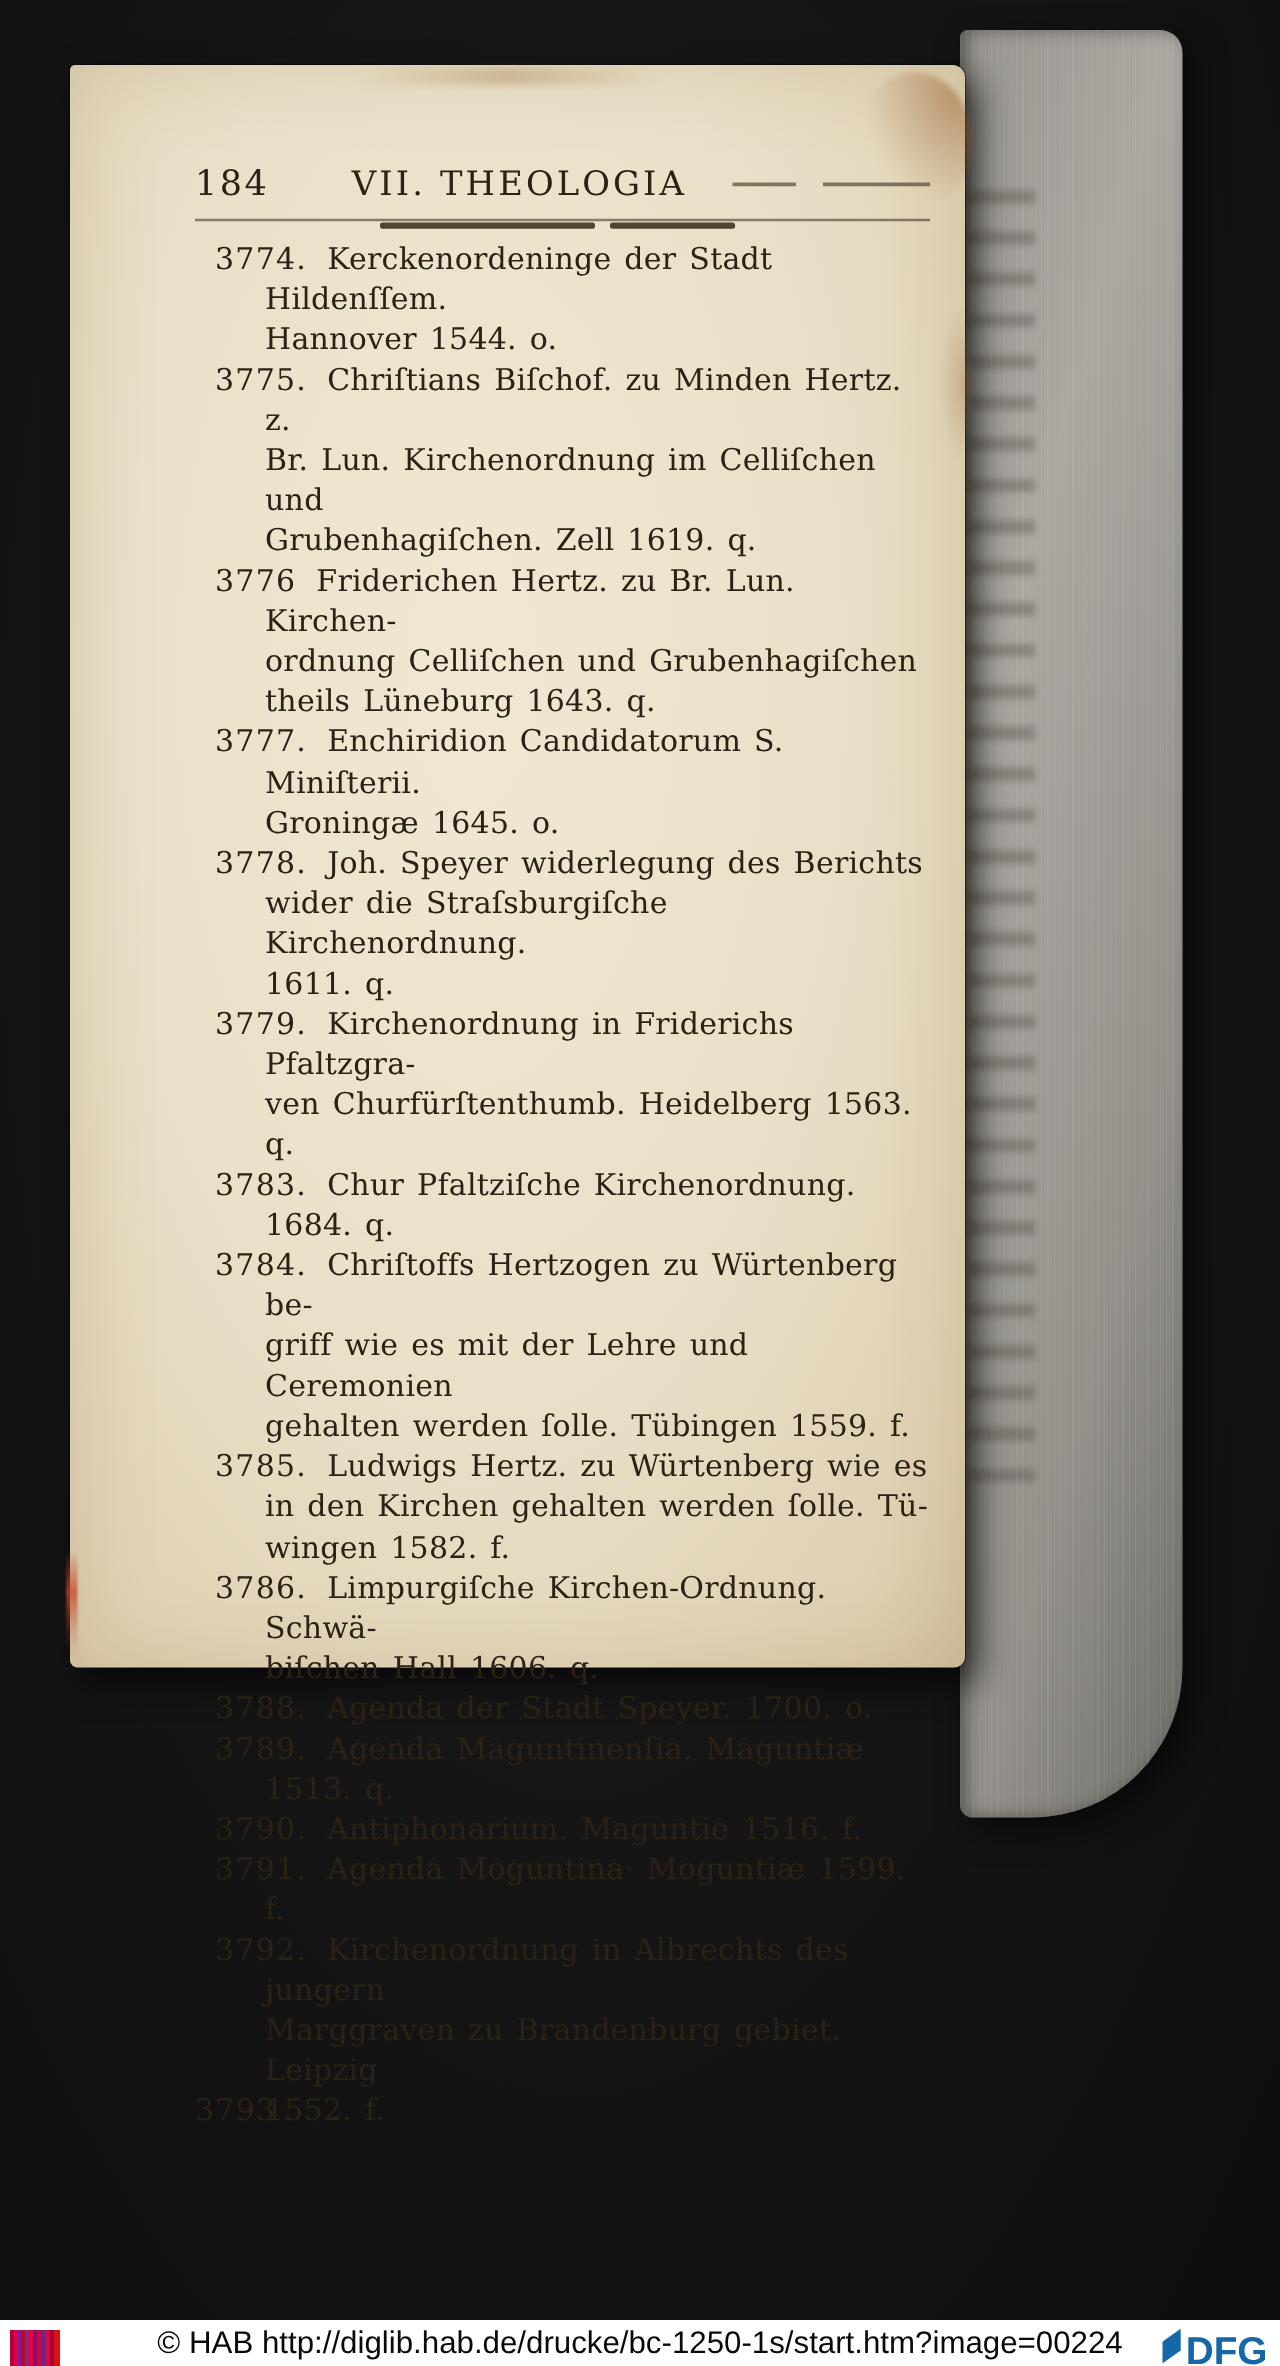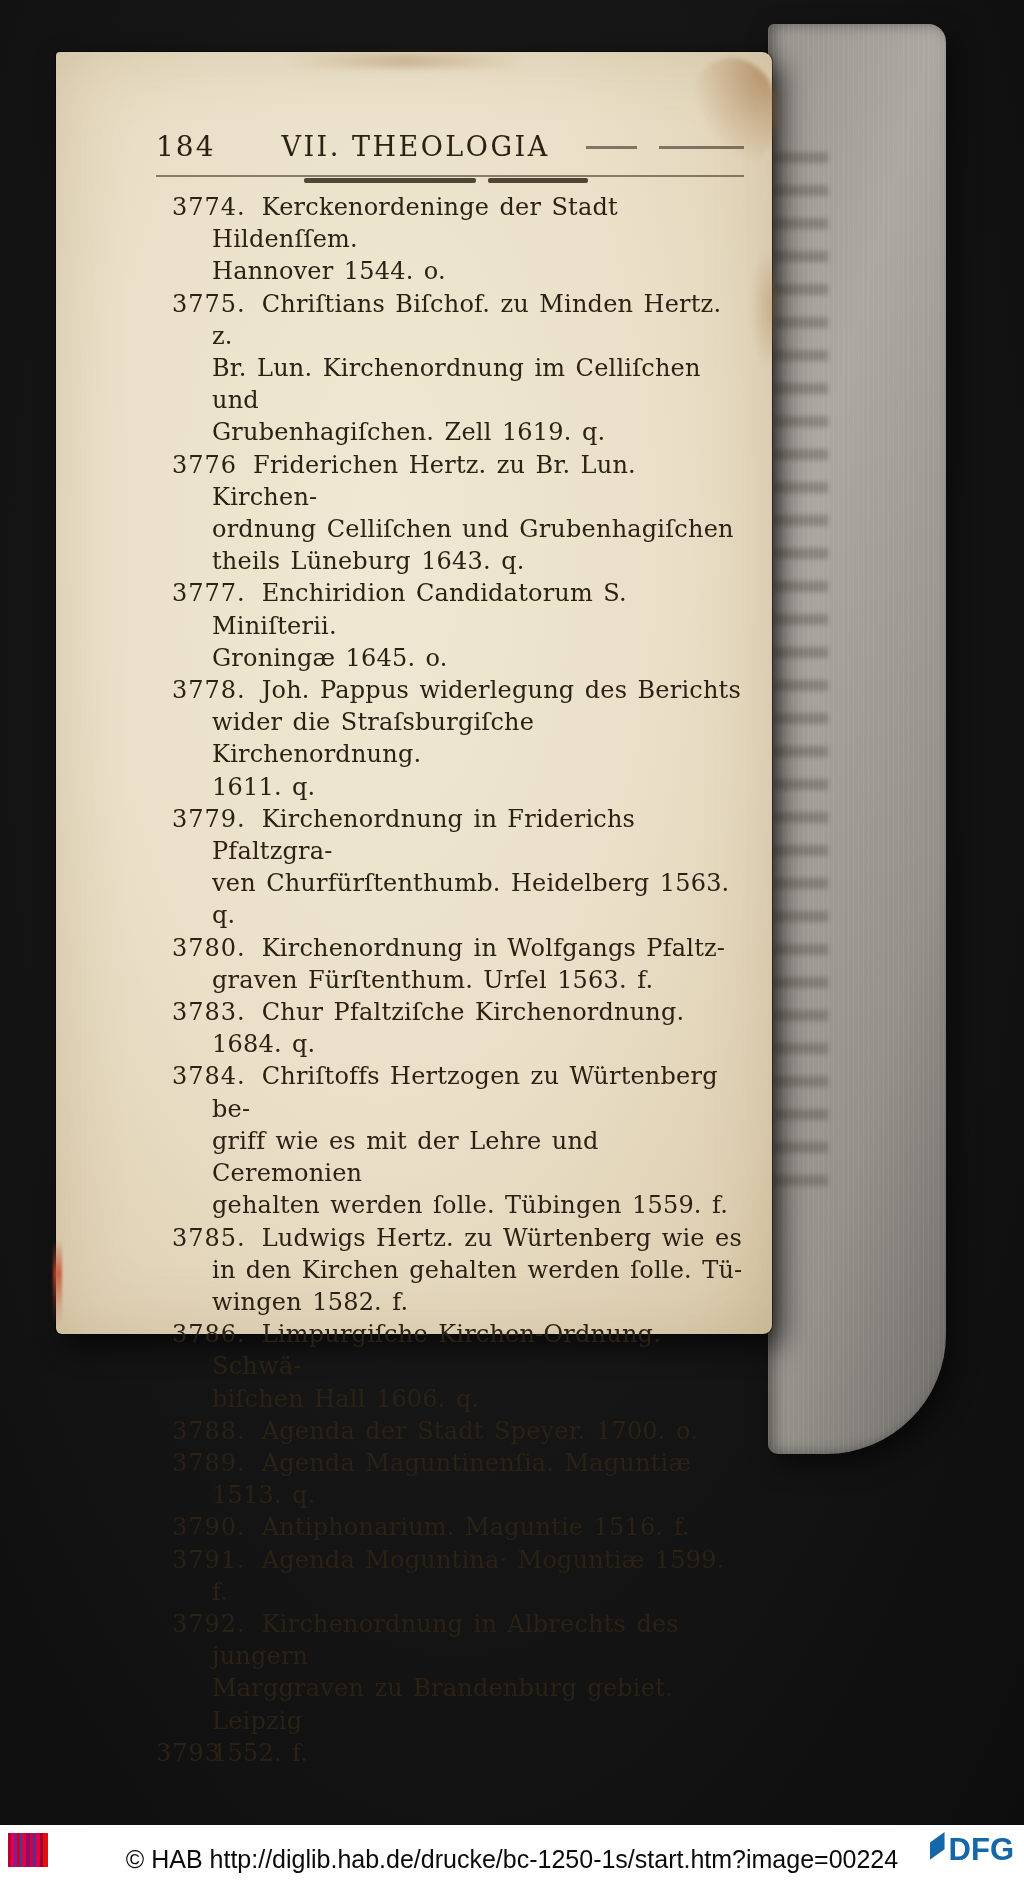--- a/index.html
+++ b/index.html
@@ -72,21 +72,21 @@
     background:radial-gradient(ellipse at 85% 15%, rgba(150,95,45,.48), rgba(150,95,45,0) 65%); filter:blur(2px); }
   .stain-edge { right:-4px; top:190px; width:26px; height:130px; border-radius:50%;
     background:radial-gradient(ellipse at 90% 50%, rgba(150,100,50,.3), rgba(150,100,50,0) 70%); filter:blur(2px); }
   .stain-red { left:-3px; top:1188px; width:9px; height:84px; filter:blur(1px);
     background:linear-gradient(to bottom, rgba(195,75,48,0), rgba(198,72,45,.8) 40%, rgba(198,72,45,.25) 75%, rgba(198,72,45,0)); }
   .stain-top { left:230px; top:2px; width:240px; height:14px; filter:blur(3px);
     background:linear-gradient(to right, rgba(160,120,70,0), rgba(160,120,70,.35), rgba(160,120,70,0)); }
 
   
   .footer {
-    position:absolute; left:0; bottom:0; width:1024px; height:68px; z-index:3;
+    position:absolute; left:0; bottom:0; width:1024px; height:37px; z-index:3;
     background:#ffffff; display:flex; align-items:center; justify-content:center;
   }
   .barcode {
     position:absolute; left:8px; top:8px; width:40px; height:34px;
     background:linear-gradient(to right,
       #b5003c 0 8%, #e40046 8% 15%, #7a1fa0 15% 22%, #cc0022 22% 30%,
       #304a9e 30% 36%, #e40046 36% 46%, #8a0f68 46% 54%, #d60040 54% 63%,
       #5b2d91 63% 70%, #e40046 70% 80%, #a00030 80% 88%, #dd1111 88% 100%);
   }
   .copyright {
@@ -133,30 +133,27 @@
 
         <div class="entry">
           <span class="num">3776</span><span class="lines"><span class="line first">Friderichen Hertz. zu Br. Lun. Kirchen-</span><span class="line cont">ordnung Celliſchen und Grubenhagiſchen</span><span class="line cont">theils Lüneburg 1643. q.</span></span>
         </div>
 
         <div class="entry">
           <span class="num">3777.</span><span class="lines"><span class="line first">Enchiridion Candidatorum S. Miniſterii.</span><span class="line cont">Groningæ 1645. o.</span></span>
         </div>
 
         <div class="entry">
-          <span class="num">3778.</span><span class="lines"><span class="line first">Joh. Pappus widerlegung des Berichts</span><span class="line cont">wider die Straſsburgiſche Kirchenordnung.</span><span class="line cont">1611. q.</span></span>
+          <span class="num">3778.</span><span class="lines"><span class="line first">Joh. Speyer widerlegung des Berichts</span><span class="line cont">wider die Straſsburgiſche Kirchenordnung.</span><span class="line cont">1611. q.</span></span>
         </div>
 
         <div class="entry">
           <span class="num">3779.</span><span class="lines"><span class="line first">Kirchenordnung in Friderichs Pfaltzgra-</span><span class="line cont">ven Churfürſtenthumb. Heidelberg 1563. q.</span></span>
         </div>
 
-        <div class="entry">
-          <span class="num">3780.</span><span class="lines"><span class="line first">Kirchenordnung in Wolfgangs Pfaltz-</span><span class="line cont">graven Fürſtenthum. Urſel 1563. f.</span></span>
-        </div>
 
         <div class="entry">
           <span class="num">3783.</span><span class="lines"><span class="line first">Chur Pfaltziſche Kirchenordnung. 1684. q.</span></span>
         </div>
 
         <div class="entry">
           <span class="num">3784.</span><span class="lines"><span class="line first">Chriſtoffs Hertzogen zu Würtenberg be-</span><span class="line cont">griff wie es mit der Lehre und Ceremonien</span><span class="line cont">gehalten werden ſolle. Tübingen 1559. f.</span></span>
         </div>
 
         <div class="entry">

